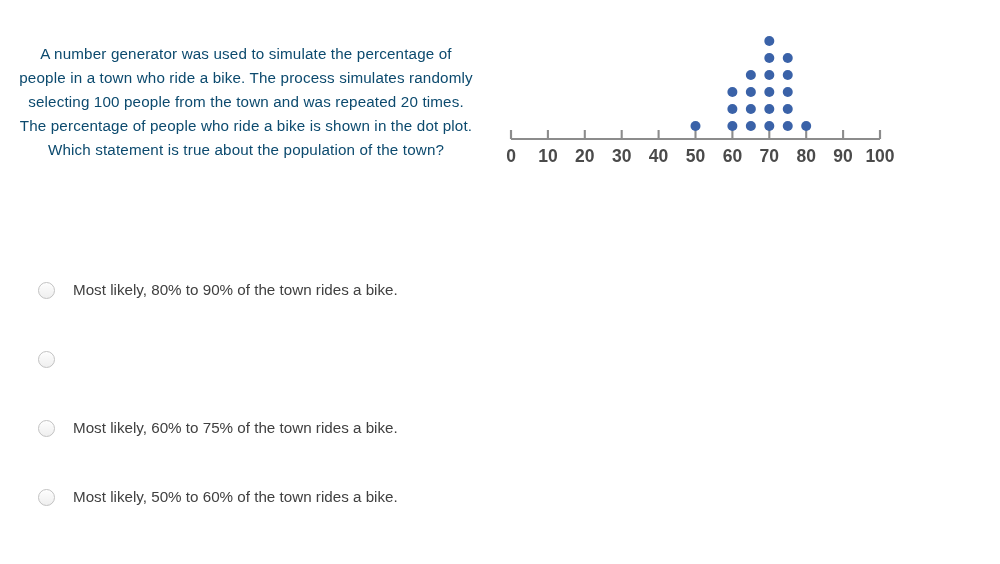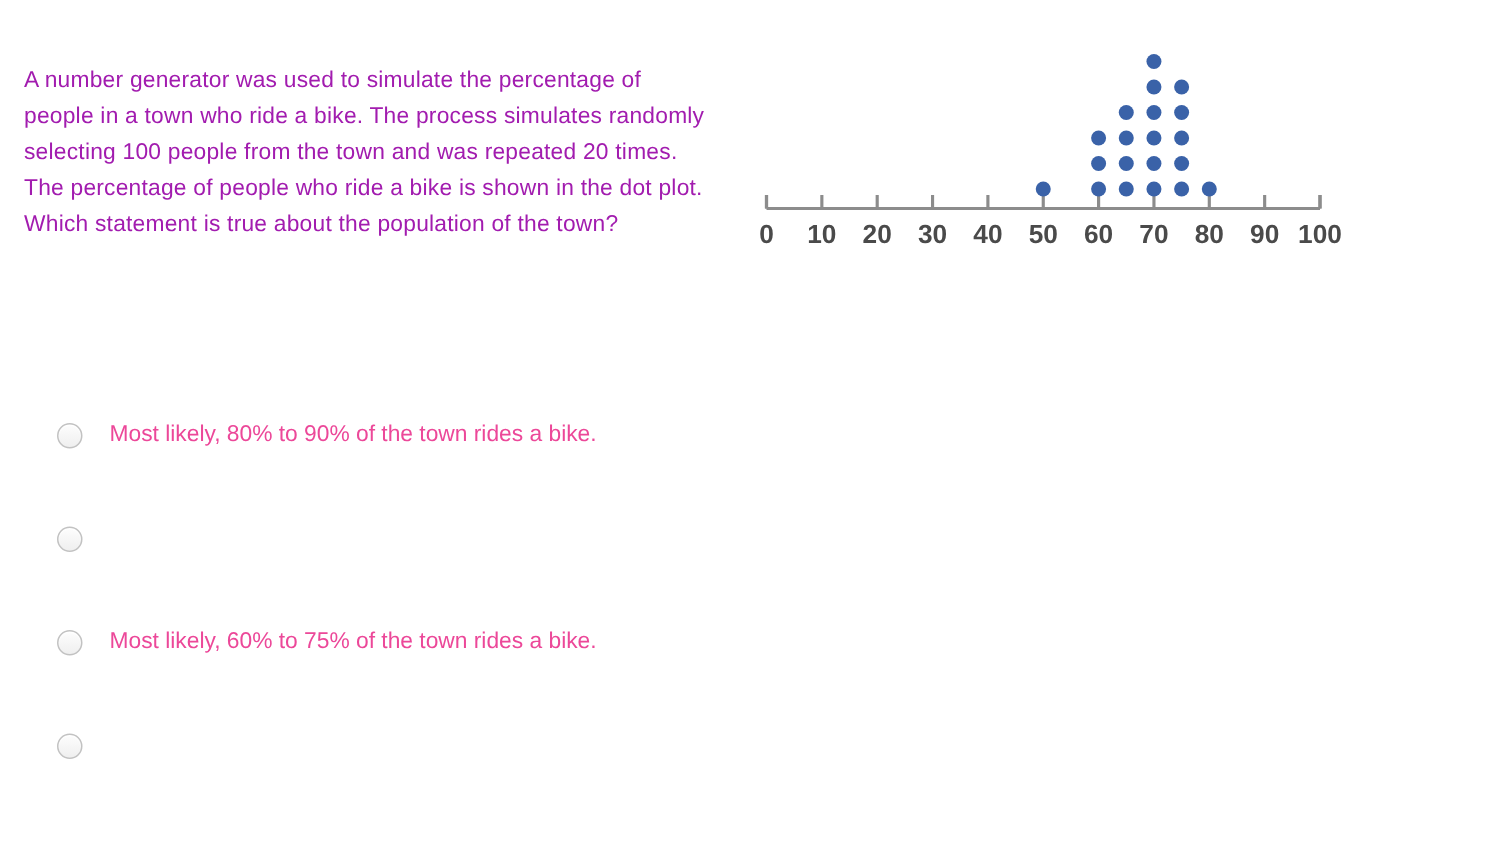--- a/index.html
+++ b/index.html
@@ -19,23 +19,24 @@
   
   #question-panel {
     position: absolute;
     left: 16px;
     top: 42px;
     width: 460px;
   }
   .prompt-paragraph {
     font-size: 15.2px;
     line-height: 24px;
-    color: #a21caf;
+    color: #0c4a6e;
     margin: 0;
     letter-spacing: 0.01em;
+    text-align: center;
   }
   #prompt-question {
   }
 
   
   #dotplot-panel {
     position: absolute;
     left: 500px;
     top: 20px;
     width: 400px;
@@ -81,21 +82,21 @@
     border: 1px solid #c2c2c2;
     background: linear-gradient(to bottom, #fdfdfd 0%, #efefef 100%);
     box-shadow: inset 0 1px 1px rgba(255,255,255,0.9);
     margin-left: 22px;
     margin-right: 18px;
     cursor: pointer;
   }
   .choice-text {
     font-size: 15.2px;
     line-height: 24px;
-    color: #ec4899;
+    color: #404040;
     max-width: 350px;
     cursor: pointer;
   }
 </style>
 </head>
 <body>
 
 <div id="question-panel">
   <p class="prompt-paragraph">A number generator was used to simulate the percentage of people in a town who ride a bike. The process simulates randomly selecting 100 people from the town and was repeated 20 times. The percentage of people who ride a bike is shown in the dot plot.</p>
   <p class="prompt-paragraph" id="prompt-question">Which statement is true about the population of the town?</p>
@@ -166,14 +167,15 @@
   </div>
   <div class="choice-row">
     <span class="choice-radio"></span>
   </div>
   <div class="choice-row">
     <span class="choice-radio"></span>
     <span class="choice-text">Most likely, 60% to 75% of the town rides a bike.</span>
   </div>
   <div class="choice-row">
     <span class="choice-radio"></span>
+    <span class="choice-text">Most likely, 50% to 60% of the town rides a bike.</span>
   </div>
 </div>
 
 </body></html>

